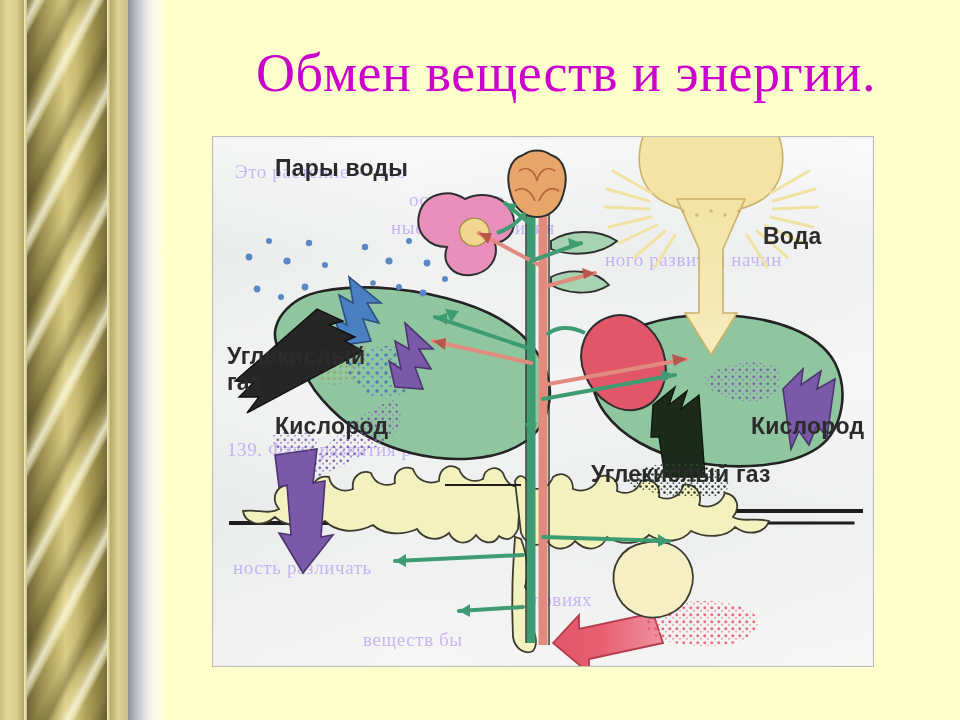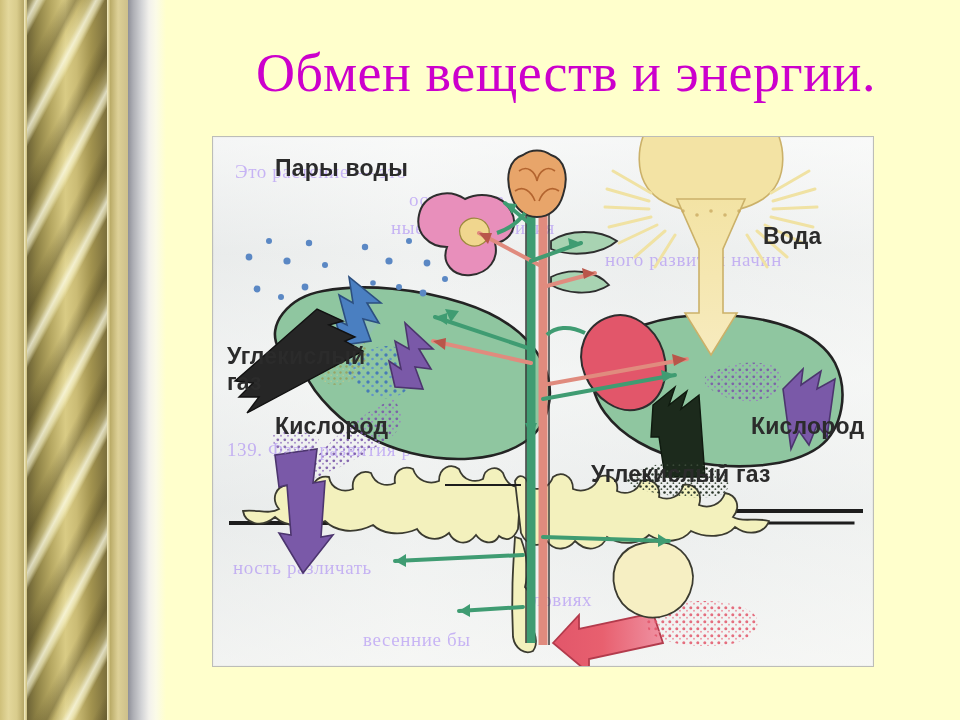--- a/index.html
+++ b/index.html
@@ -194,21 +194,21 @@
     <div class="ghost" style="left:22px;  top:24px;">Это растение — это</div>
     <div class="ghost" style="left:196px; top:52px;">ость в орга</div>
     <div class="ghost" style="left:178px; top:80px;">ные фазы развития</div>
     <div class="ghost" style="left:392px; top:112px;">ного развития начин</div>
     <div class="ghost" style="left:268px; top:232px;">ый чере</div>
     <div class="ghost" style="left:14px;  top:302px;">139. Фазы развития р</div>
     <div class="ghost" style="left:252px; top:352px;">2. Какие</div>
     <div class="ghost" style="left:332px; top:382px;">II. Первая</div>
     <div class="ghost" style="left:20px;  top:420px;">ность различать</div>
     <div class="ghost" style="left:300px; top:452px;">условиях</div>
-    <div class="ghost" style="left:150px; top:492px;">весенние бы</div>
+    <div class="ghost" style="left:150px; top:492px;">веществ бы</div>
 
     <svg id="art" viewBox="0 0 660 529" preserveAspectRatio="none">
       <defs>
 
         <pattern id="sprayBlue" width="9" height="9" patternUnits="userSpaceOnUse">
           <circle cx="2" cy="2" r="1.7" fill="#3f74b8"></circle>
           <circle cx="6.5" cy="6" r="1.3" fill="#5d8fce"></circle>
         </pattern>
         <pattern id="sprayPurple" width="7" height="7" patternUnits="userSpaceOnUse">
           <circle cx="1.8" cy="1.8" r="1.4" fill="#7a59a8"></circle>

